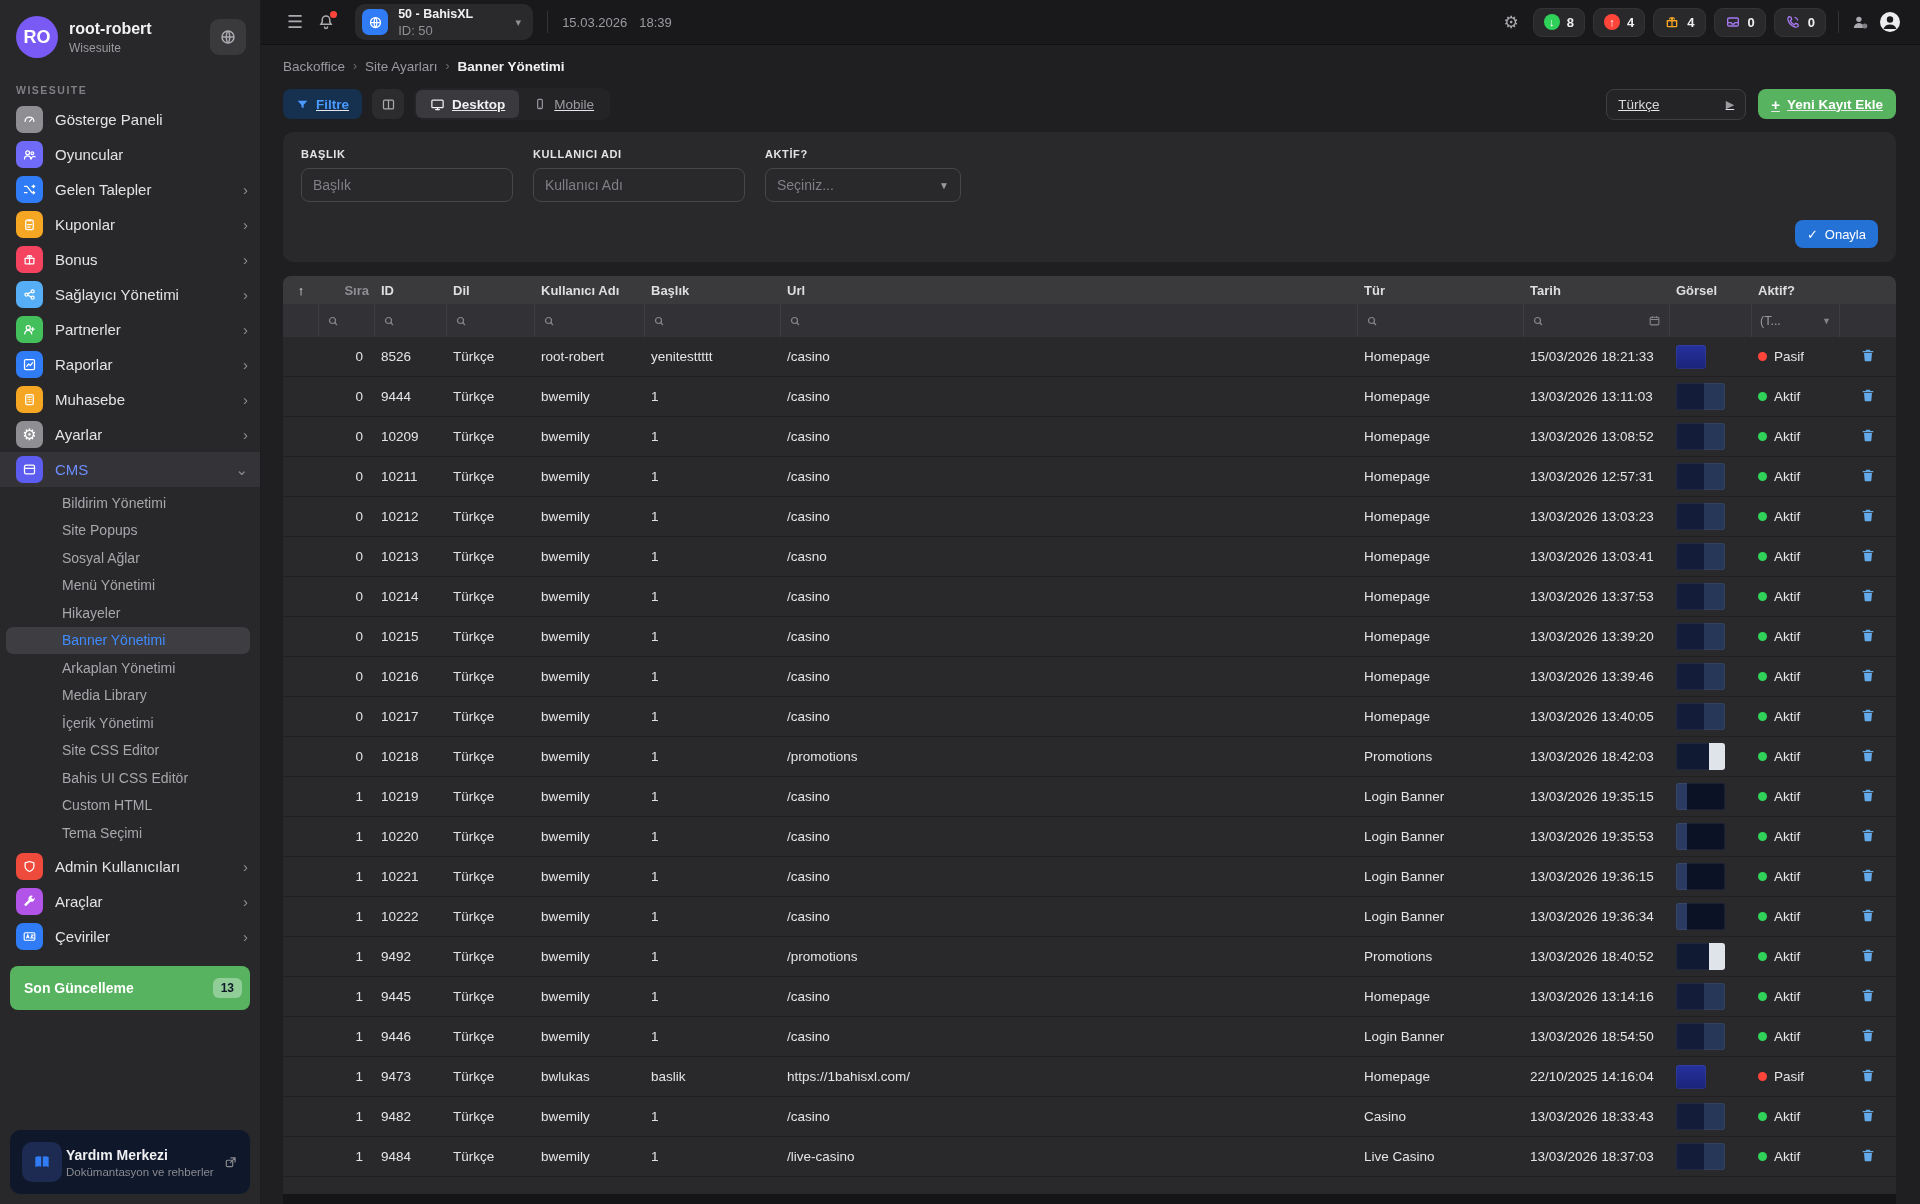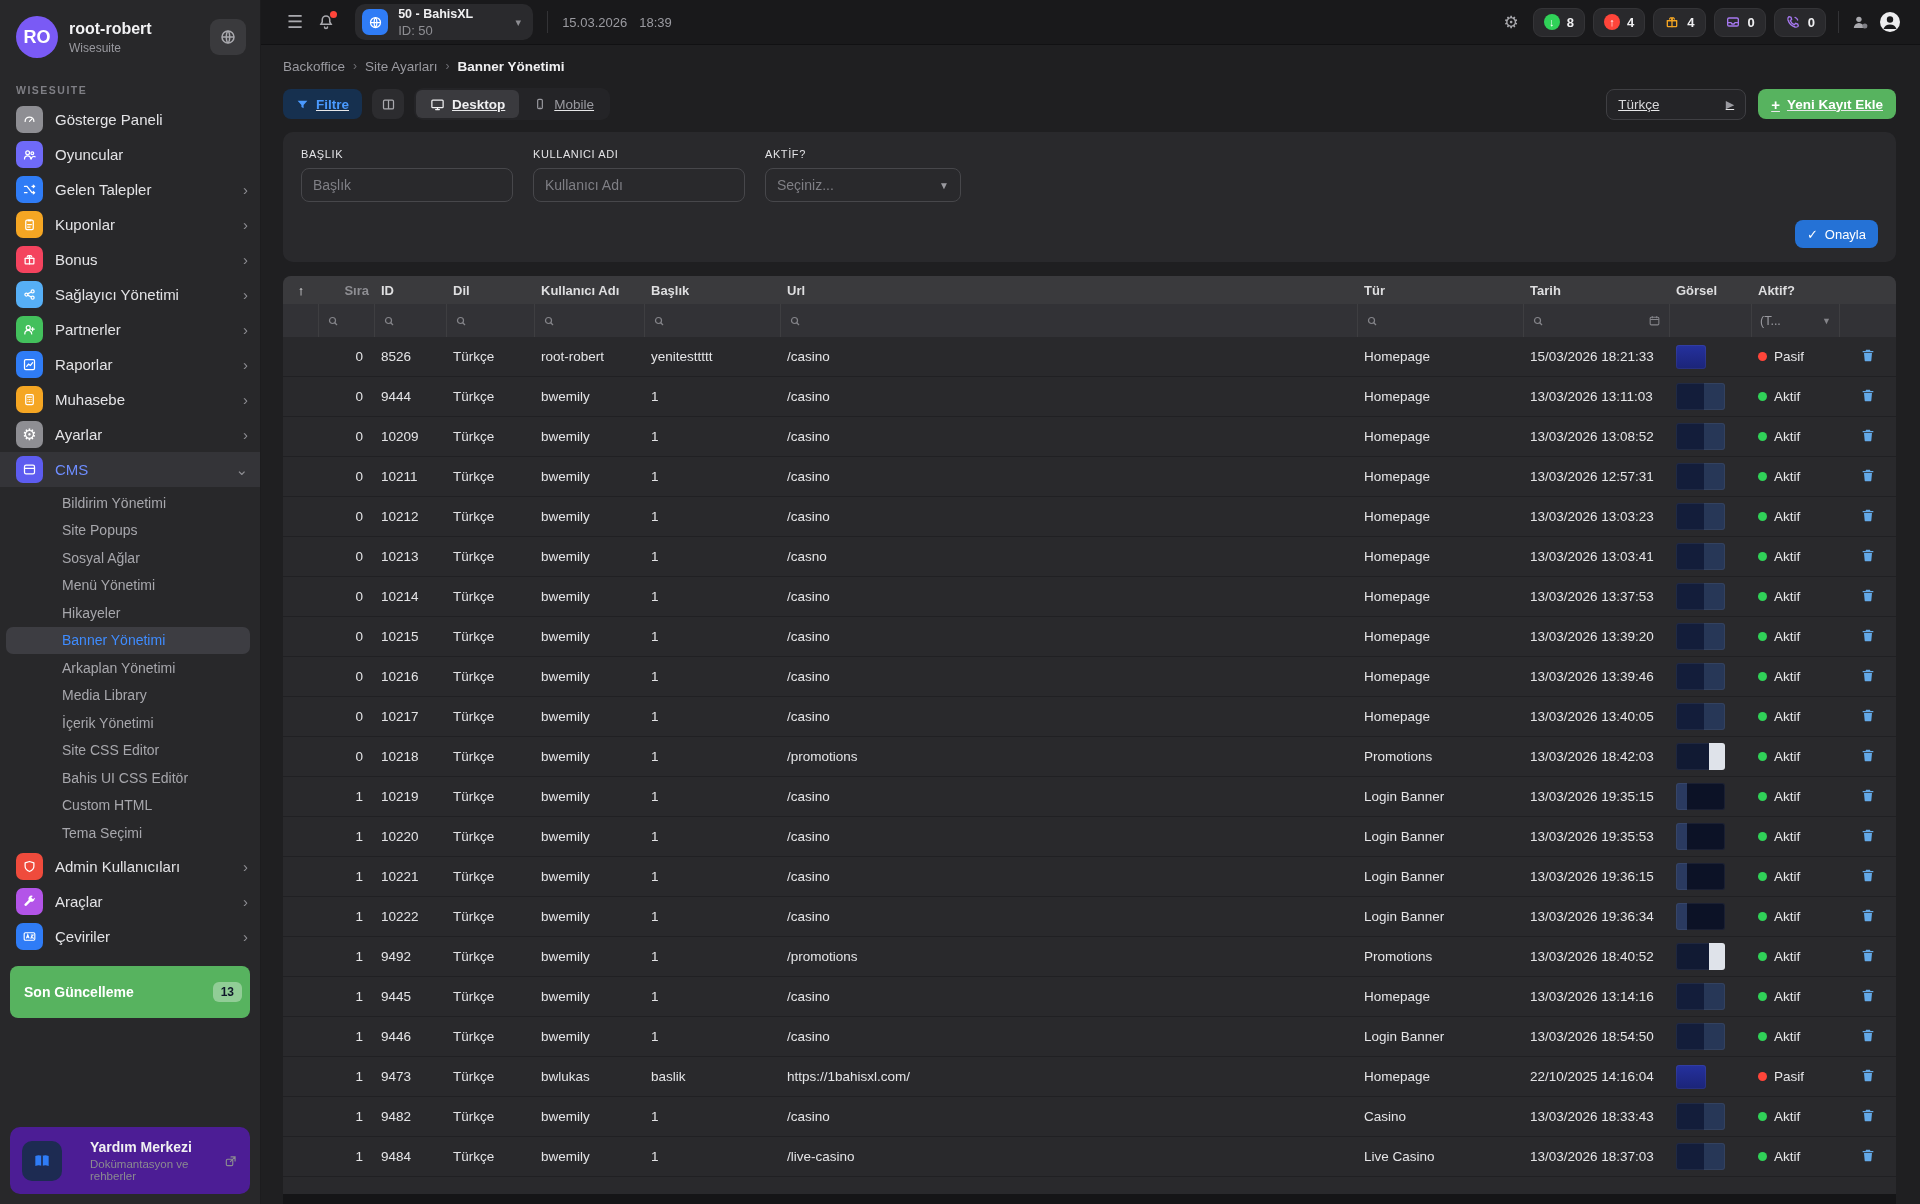--- a/index.html
+++ b/index.html
@@ -20,24 +20,24 @@
   .nav-item { display:flex; align-items:center; gap:12px; height:35px; padding:0 12px 0 16px; cursor:pointer; position:relative; }
   .nav-item .nav-ic { width:27px; height:27px; border-radius:7px; display:flex; align-items:center; justify-content:center; flex:none; color:#fff; }
   .nav-item .nav-label { font-size:15px; color:#e3e3e6; flex:1; }
   .nav-item .chev { color:#8e8e93; font-size:15px; }
   .nav-item.active-parent { background:#343438; }
   .nav-item.active-parent .nav-label { color:#6e8dff; }
   .subnav { padding:2px 0 2px 0; }
   .sub-item { height:27.5px; display:flex; align-items:center; padding-left:56px; font-size:14px; color:#a7a7ac; cursor:pointer; margin:0 10px 0 6px; border-radius:7px; }
   .sub-item.active { background:#3d3d42; color:#3f8cff; margin-left:6px; }
   .gear-glyph { font-size:16px; line-height:1; }
-  .update-bar { margin:12px 10px 0; height:52px; border-radius:8px; background:#57b35f; display:flex; align-items:center; justify-content:space-between; padding:0 8px 0 14px; cursor:pointer; }
+  .update-bar { margin:12px 10px 0; height:44px; border-radius:8px; background:#57b35f; display:flex; align-items:center; justify-content:space-between; padding:0 8px 0 14px; cursor:pointer; }
   .update-bar .ub-label { font-size:14px; color:#fff; font-weight:bold; }
   .update-badge { background:rgba(255,255,255,0.35); color:#0f172a; font-size:12px; font-weight:bold; border-radius:6px; padding:3px 8px; }
-  .help-card { margin:auto 10px 10px; background:#4c1d95; border-radius:10px; padding:12px; display:flex; align-items:center; gap:28px; cursor:pointer; }
+  .help-card { margin:auto 10px 10px; background:#0f172a; border-radius:10px; padding:12px; display:flex; align-items:center; gap:4px; cursor:pointer; }
   .help-ic { width:40px; height:40px; border-radius:10px; background:#1d2b52; display:flex; align-items:center; justify-content:center; color:#3f8cff; flex:none; }
   .help-title { font-size:14px; font-weight:bold; color:#f0f0f2; }
   .help-sub { font-size:11.5px; color:#8b8b90; margin-top:3px; }
   .ext-ic { color:#8b8b90; margin-left:auto; }
 
   
   .main { flex:1; display:flex; flex-direction:column; min-width:0; background:#1f1f21; }
   .topbar { height:45px; background:#19191b; display:flex; align-items:center; padding:0 18px 0 26px; gap:14px; border-bottom:1px solid #111113; }
   .icon-btn { color:#a9a9ae; display:flex; align-items:center; justify-content:center; cursor:pointer; position:relative; }
   .hamburger { font-size:18px; }
@@ -67,21 +67,21 @@
   .seg { display:flex; align-items:center; gap:7px; padding:0 14px; border-radius:6px; font-size:13.5px; color:#9a9aa0; cursor:pointer; }
   .seg.active { background:#3a3a3e; color:#f0f0f2; font-weight:bold; }
   .toolbar-right { margin-left:auto; display:flex; gap:12px; align-items:center; }
   .lang-select { display:flex; align-items:center; justify-content:space-between; width:140px; height:31px; background:#242427; border:1px solid #3f3f43; border-radius:8px; padding:0 11px; color:#d8d8da; font-size:13.5px; cursor:pointer; }
   .lang-select .arrow { color:#9a9aa0; font-size:11px; }
   .btn-green { background:#57b35f; color:#fff; font-weight:bold; }
 
   .filter-panel { margin-top:12px; background:#29292c; border-radius:10px; padding:16px 18px 14px; }
   .fields { display:flex; gap:20px; }
   .field { display:flex; flex-direction:column; gap:8px; }
-  .field label { font-size:11px; font-weight:normal; letter-spacing:.6px; color:#e3e3e6; }
+  .field label { font-size:11px; font-weight:bold; letter-spacing:.6px; color:#e3e3e6; }
   .field input { width:212px; height:34px; background:transparent; border:1px solid #47474b; border-radius:8px; padding:0 11px; color:#e7e7e9; font-size:14px; font-family:inherit; outline:none; }
   .field input::placeholder { color:#7f7f85; }
   .fake-select { width:196px; height:34px; border:1px solid #47474b; border-radius:8px; display:flex; align-items:center; justify-content:space-between; padding:0 11px; color:#7f7f85; font-size:14px; cursor:pointer; }
   .fake-select .caret { color:#9a9aa0; font-size:10px; }
   .panel-actions { display:flex; justify-content:flex-end; margin-top:18px; }
   .btn-blue { background:#2572d6; color:#fff; height:28px; font-size:13px; padding:0 12px; }
 
   
   .table-wrap { margin-top:14px; flex:1; min-height:0; overflow:hidden; border-radius:8px 8px 0 0; background:#29292c; display:flex; flex-direction:column; }
   .tgrid { display:grid; grid-template-columns:36px 56px 72px 88px 110px 136px 1fr 166px 146px 82px 88px 56px; align-items:center; }

